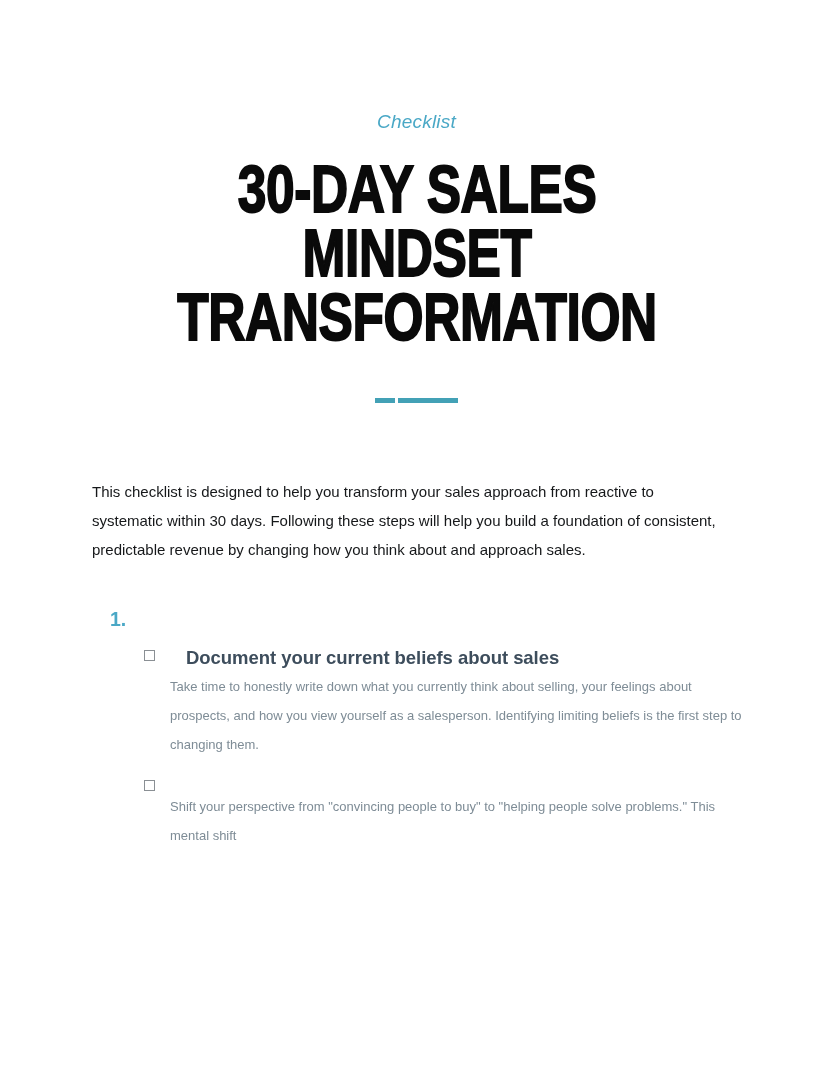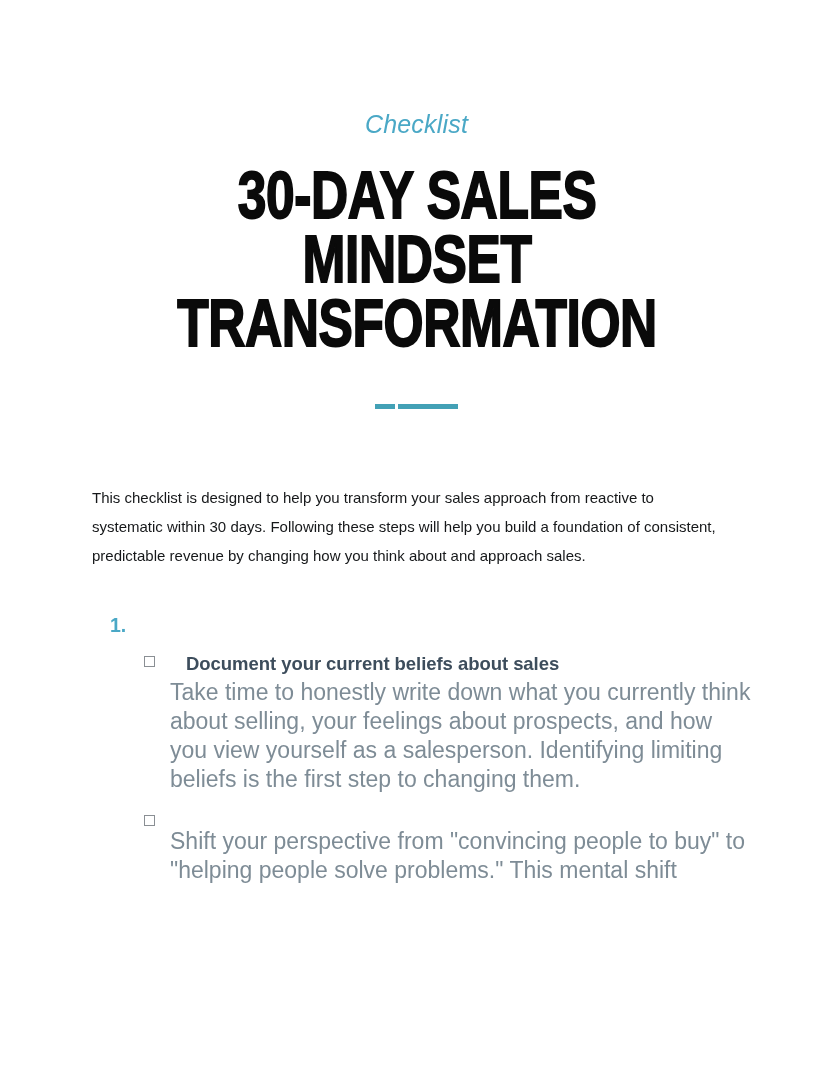--- a/index.html
+++ b/index.html
@@ -26,21 +26,21 @@
 
   
   .header {
     text-align: center;
     padding-top: 112px;
   }
 
   .eyebrow {
     font-family: "Liberation Sans", sans-serif;
     font-style: italic;
-    font-size: 25px;
+    font-size: 19px;
     font-weight: 400;
     color: #4aa8c6;
     letter-spacing: 0.2px;
     line-height: 1;
     margin: 0;
   }
 
   .doc-title {
     margin: 26px auto 0 auto;
     width: 620px;
@@ -157,21 +157,21 @@
     font-size: 18.5px;
     line-height: 26px;
     color: #3d4d5c;
     letter-spacing: -0.05px;
   }
 
   .item-desc {
     margin-left: 26px;
     margin-top: 1px;
     width: 585px;
-    font-size: 23px;
+    font-size: 13px;
     line-height: 29px;
     color: #7e8c96;
     font-weight: 400;
   }
 </style>
 </head>
 <body>
 
 <div class="page">
 

